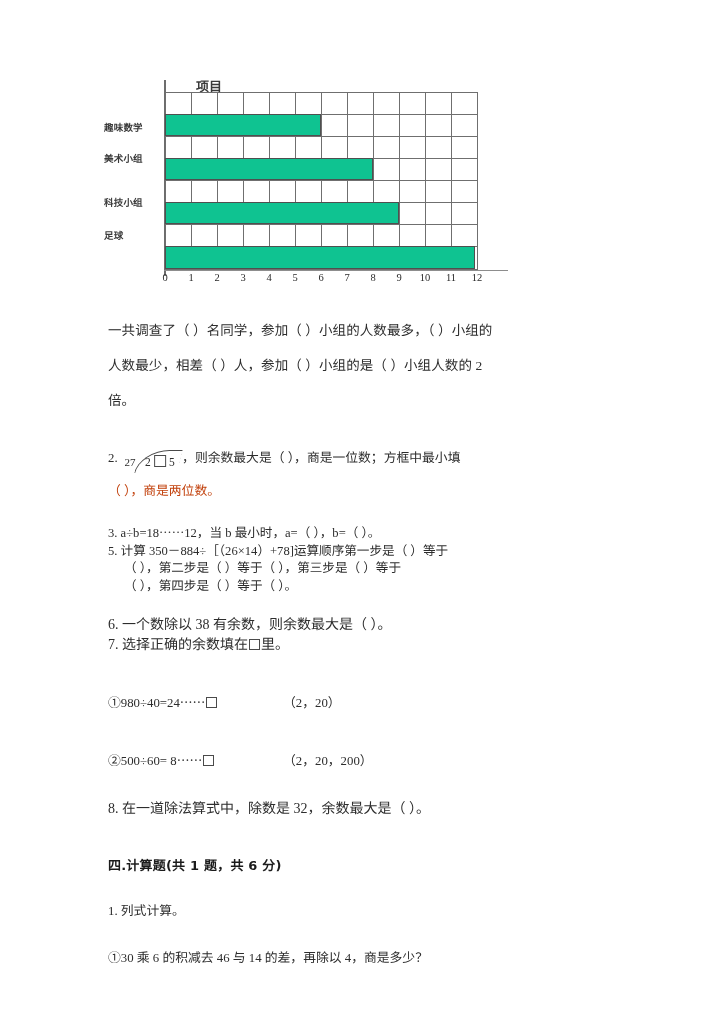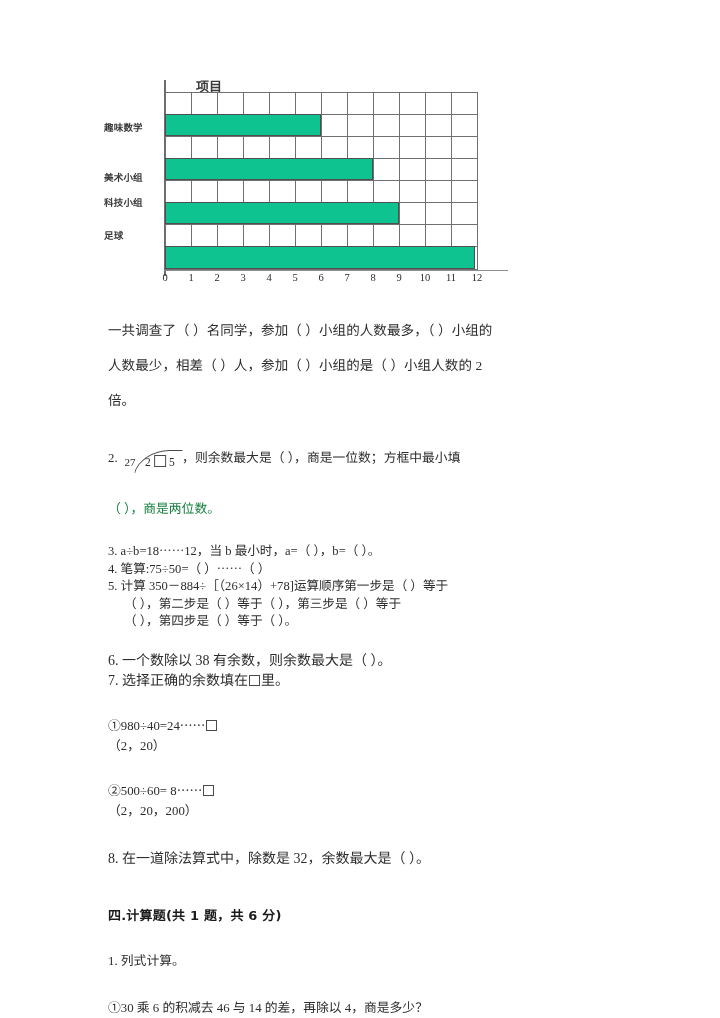--- a/index.html
+++ b/index.html
@@ -178,40 +178,39 @@
     border:1.1px solid #4a4a4a;
     vertical-align:-1px;
     margin:0 3px;
   }
   .sqbox.inline-sm{
     width:9px;height:9px;margin:0 1px;vertical-align:-1px;
   }
   .item2-cont{
     font-size:12.8px;
     line-height:20px;
-    margin-top:28px;
-    color:#15803d;
+    margin-top:10px;
+    color:#c2410c;
   }
 
   .q-line{
     font-size:14px;
     line-height:20px;
     color:#2d2d2d;
     white-space:nowrap;
   }
   .mt-20{margin-top:20px;}
   .mt-28{margin-top:28px;}
 
   .choice-row{
     display:flex;
     font-size:12.8px;
     line-height:20px;
     color:#2d2d2d;
-    margin-top:25px;
-    flex-direction:column;
+    margin-top:38px;
   }
   .choice-row .expr{ width:175px; }
 
   .section-head{
     font-family:"DejaVu Sans","Liberation Sans",sans-serif;
     font-size:13px;
     font-weight:700;
     color:#1b1b1b;
     margin-top:36px;
     letter-spacing:.2px;
@@ -228,21 +227,21 @@
 
 <div class="page">
 
   <div class="chart-block">
     <div class="chart-inner">
 
       <div class="chart-top-label">项目</div>
 
       <div class="cat-labels">
         <div class="cat-label" style="top:42px">趣味数学</div>
-        <div class="cat-label" style="top:92px">美术小组</div>
+        <div class="cat-label" style="top:73px">美术小组</div>
         <div class="cat-label" style="top:117px">科技小组</div>
         <div class="cat-label" style="top:150px">足球</div>
       </div>
 
       <div class="plot">
         <div class="axis-v"></div>
         <div class="axis-h"></div>
 
         <div class="grid">
 
@@ -304,21 +303,20 @@
       <span class="ld-body">
         <span>2</span><span class="sqbox"></span><span>5</span>
       </span>
     </span>
     <span>，则余数最大是（      ），商是一位数；方框中最小填</span>
   </div>
   <div class="item2-cont">（      ），商是两位数。</div>
 
   <div class="tight-list">
     <div class="ln">3. a÷b=18⋯⋯12，当 b 最小时，a=（      ），b=（      ）。</div>
-    <div class="ln">4. 笔算:75÷50=（      ）⋯⋯（      ）</div>
     <div class="ln">5. 计算 350－884÷［（26×14）+78]运算顺序第一步是（      ）等于</div>
     <div class="ln indent">（      ），第二步是（      ）等于（      ），第三步是（      ）等于</div>
     <div class="ln indent">（      ），第四步是（      ）等于（      ）。</div>
   </div>
 
   <div class="q-line mt-20">6. 一个数除以 38 有余数，则余数最大是（      ）。</div>
 
   <div class="q-line"><span>7. 选择正确的余数填在</span><span class="sqbox inline-sm"></span><span>里。</span></div>
 
   <div class="choice-row">

